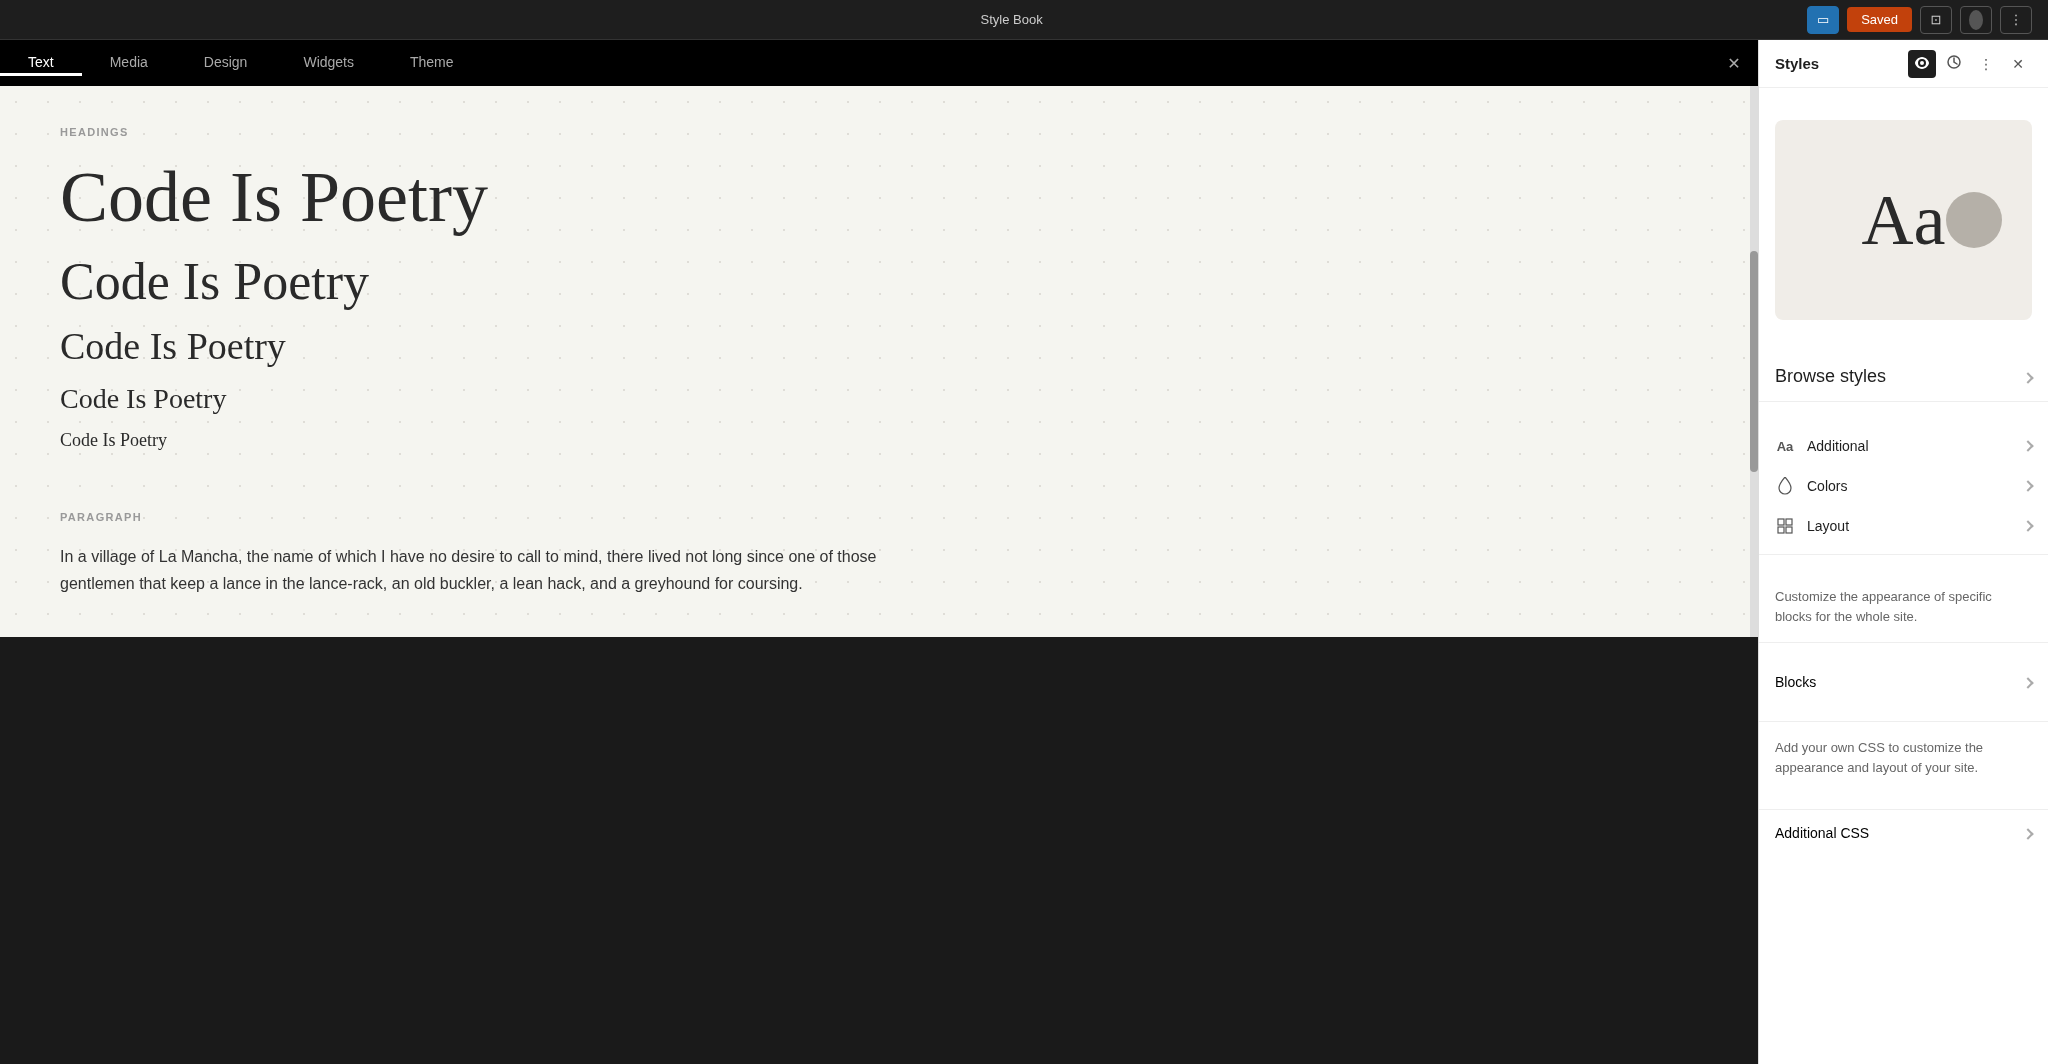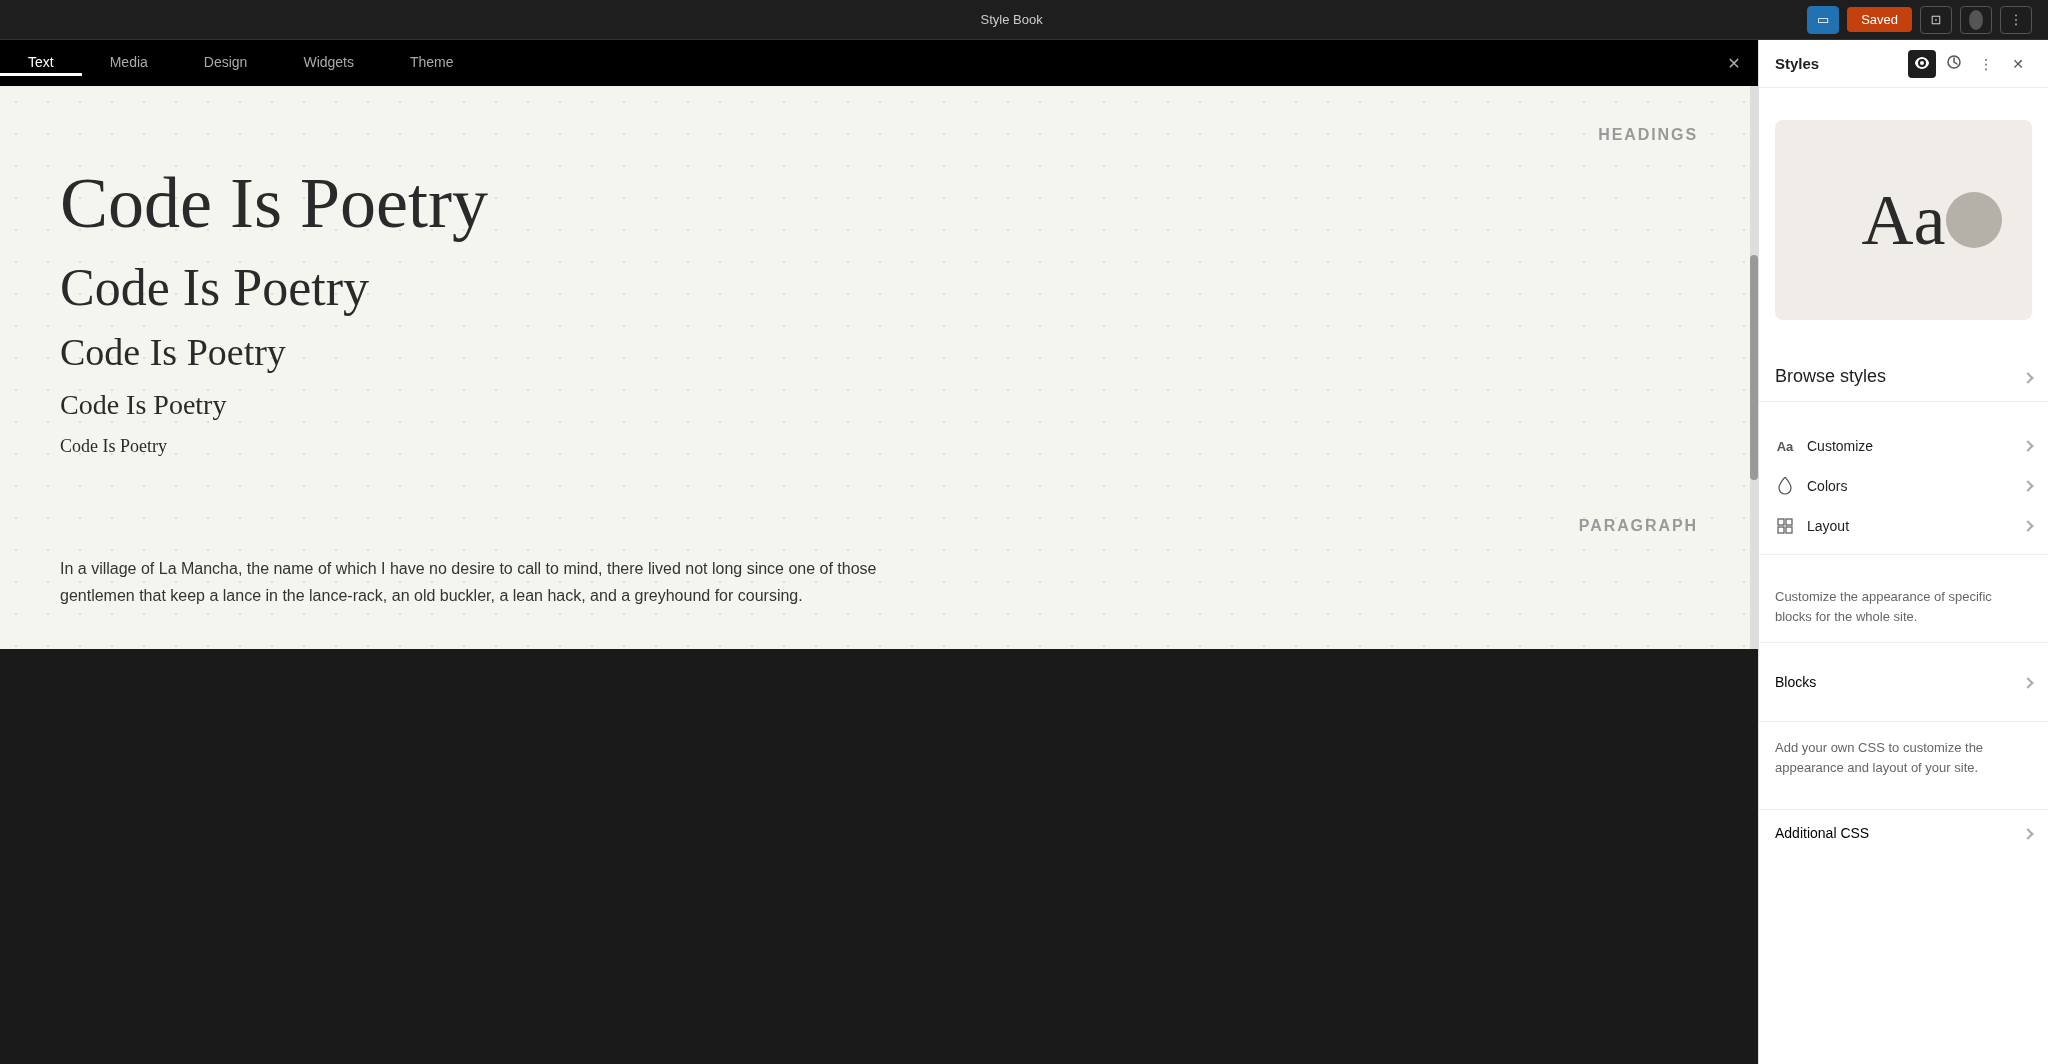--- a/index.html
+++ b/index.html
@@ -127,27 +127,26 @@
     
     .style-book-content {
       flex: 1;
       background: #f5f5f0;
       overflow-y: auto;
       padding: 40px 60px;
       position: relative;
     }
 
     .section-label {
-      font-size: 16px;
+      font-size: 11px;
       font-weight: 600;
       letter-spacing: 0.12em;
       color: #999;
       text-transform: uppercase;
       margin-bottom: 20px;
-      text-align: right;
     }
 
     .headings-section {
       margin-bottom: 60px;
     }
 
     .heading-h1 {
       font-family: Georgia, 'Times New Roman', serif;
       font-size: 72px;
       font-weight: 400;
@@ -539,21 +538,21 @@
 
     <div class="browse-styles-row">
       <span class="browse-styles-label">Browse styles</span>
       <span><div class="chevron"></div></span>
     </div>
 
     <div class="panel-list">
 
       <div class="panel-list-item">
         <span class="panel-list-item-icon icon-typo">Aa</span>
-        <span class="panel-list-item-label">Customize</span>
+        <span class="panel-list-item-label">Additional</span>
         <span class="panel-list-item-arrow"><div class="chevron"></div></span>
       </div>
 
       <div class="panel-list-item">
         <span class="panel-list-item-icon icon-colors">
           <svg width="16" height="18" viewBox="0 0 16 18" fill="none">
             <path d="M8 0C8 0 2 7 2 11a6 6 0 0012 0C14 7 8 0 8 0z" stroke="#555" stroke-width="1.2" fill="none"></path>
           </svg>
         </span>
         <span class="panel-list-item-label">Colors</span>

